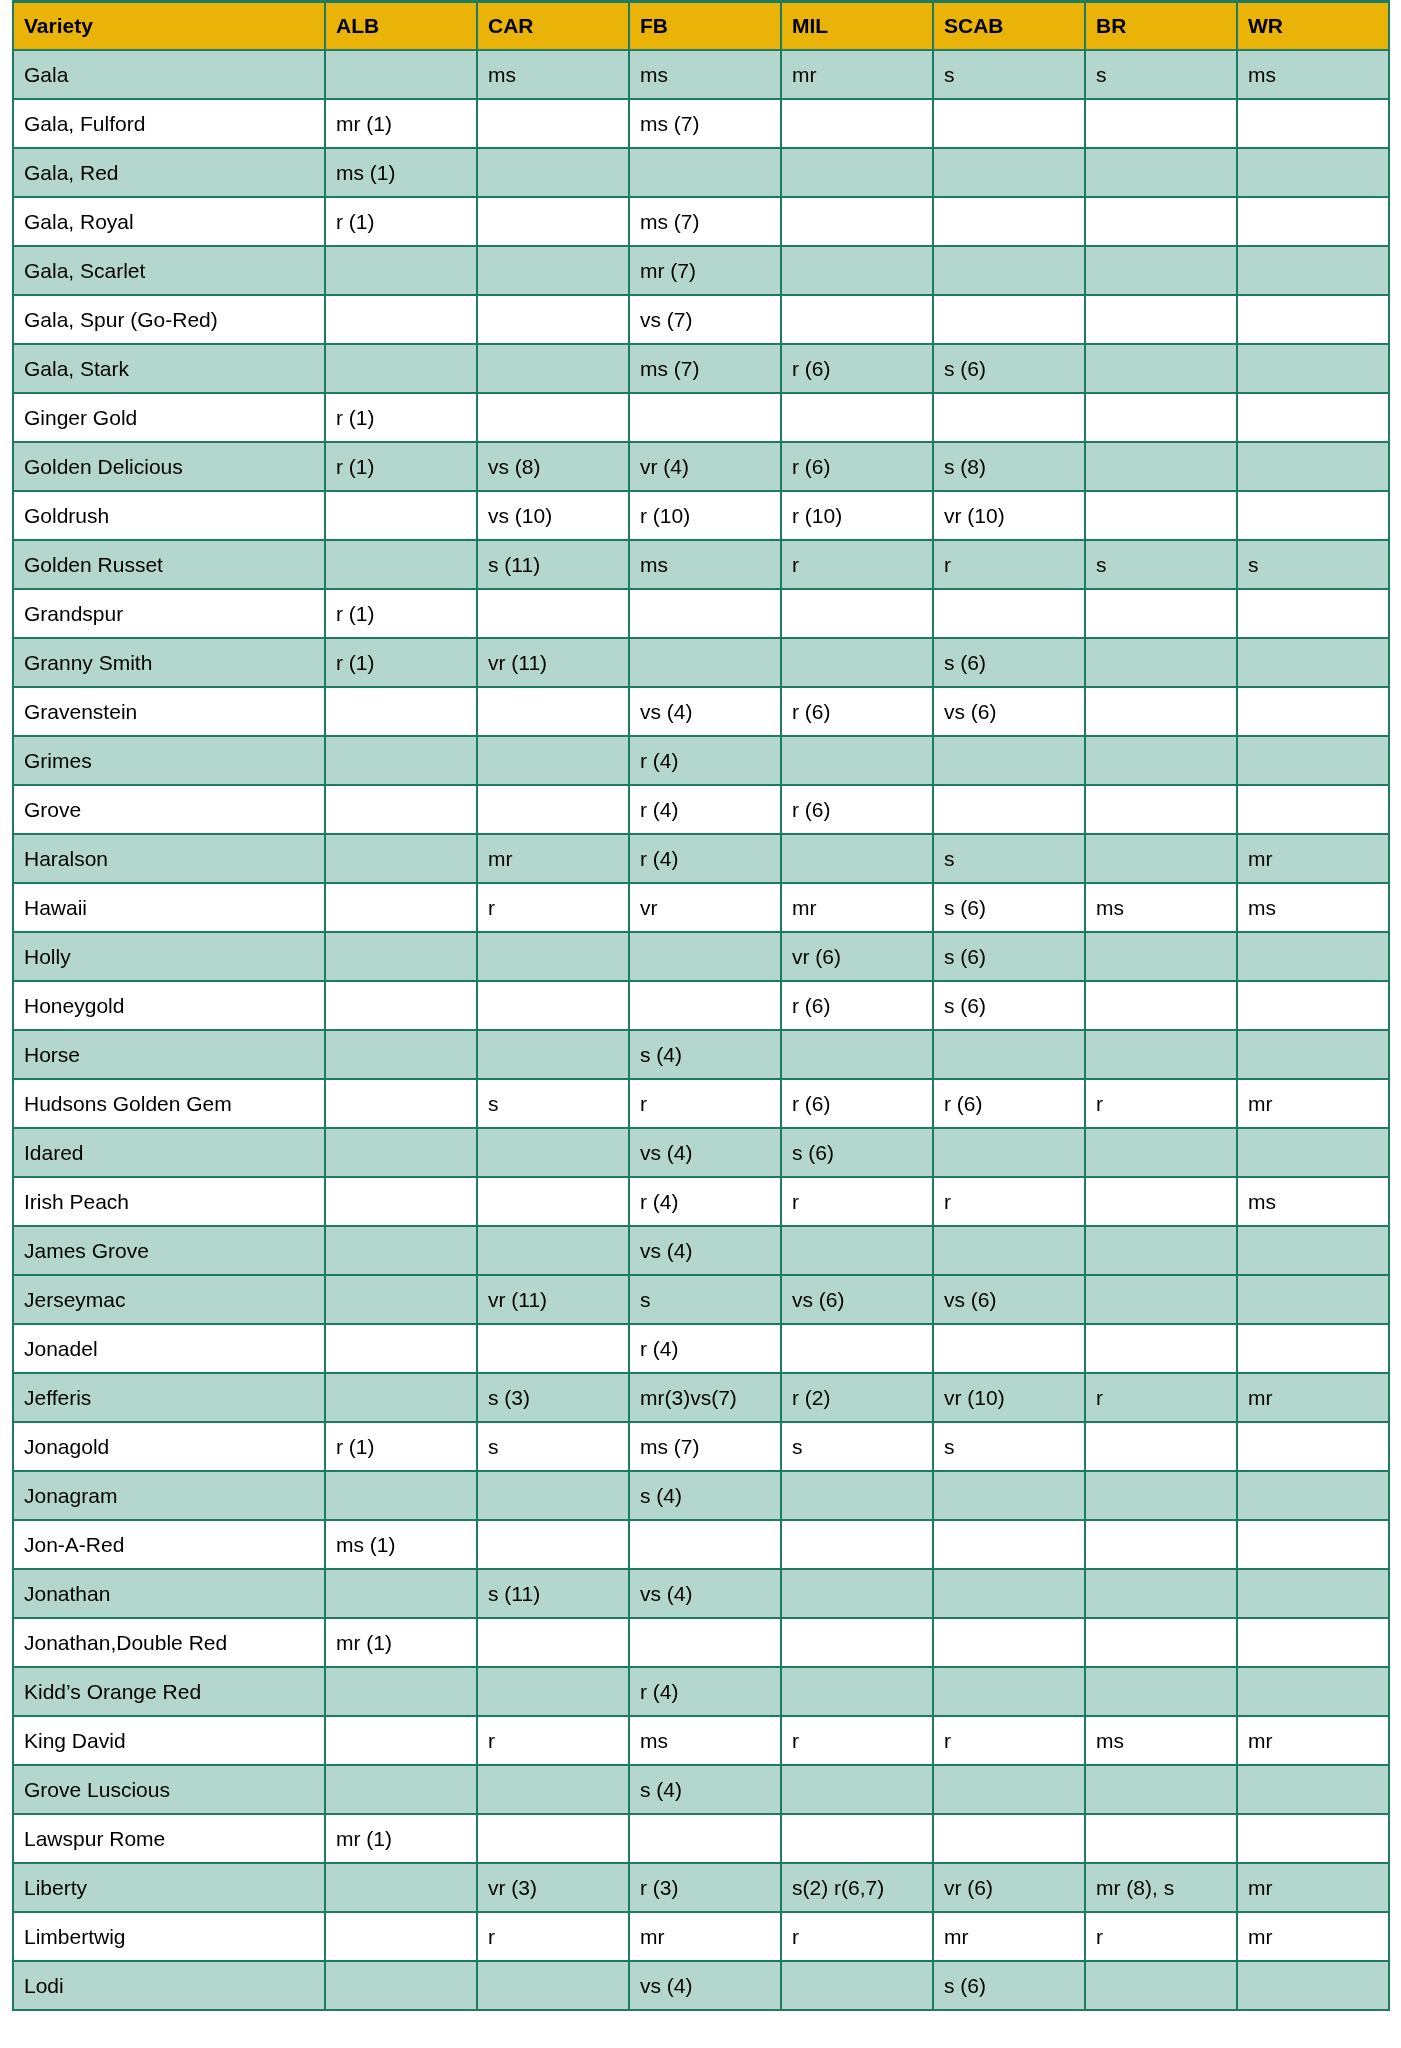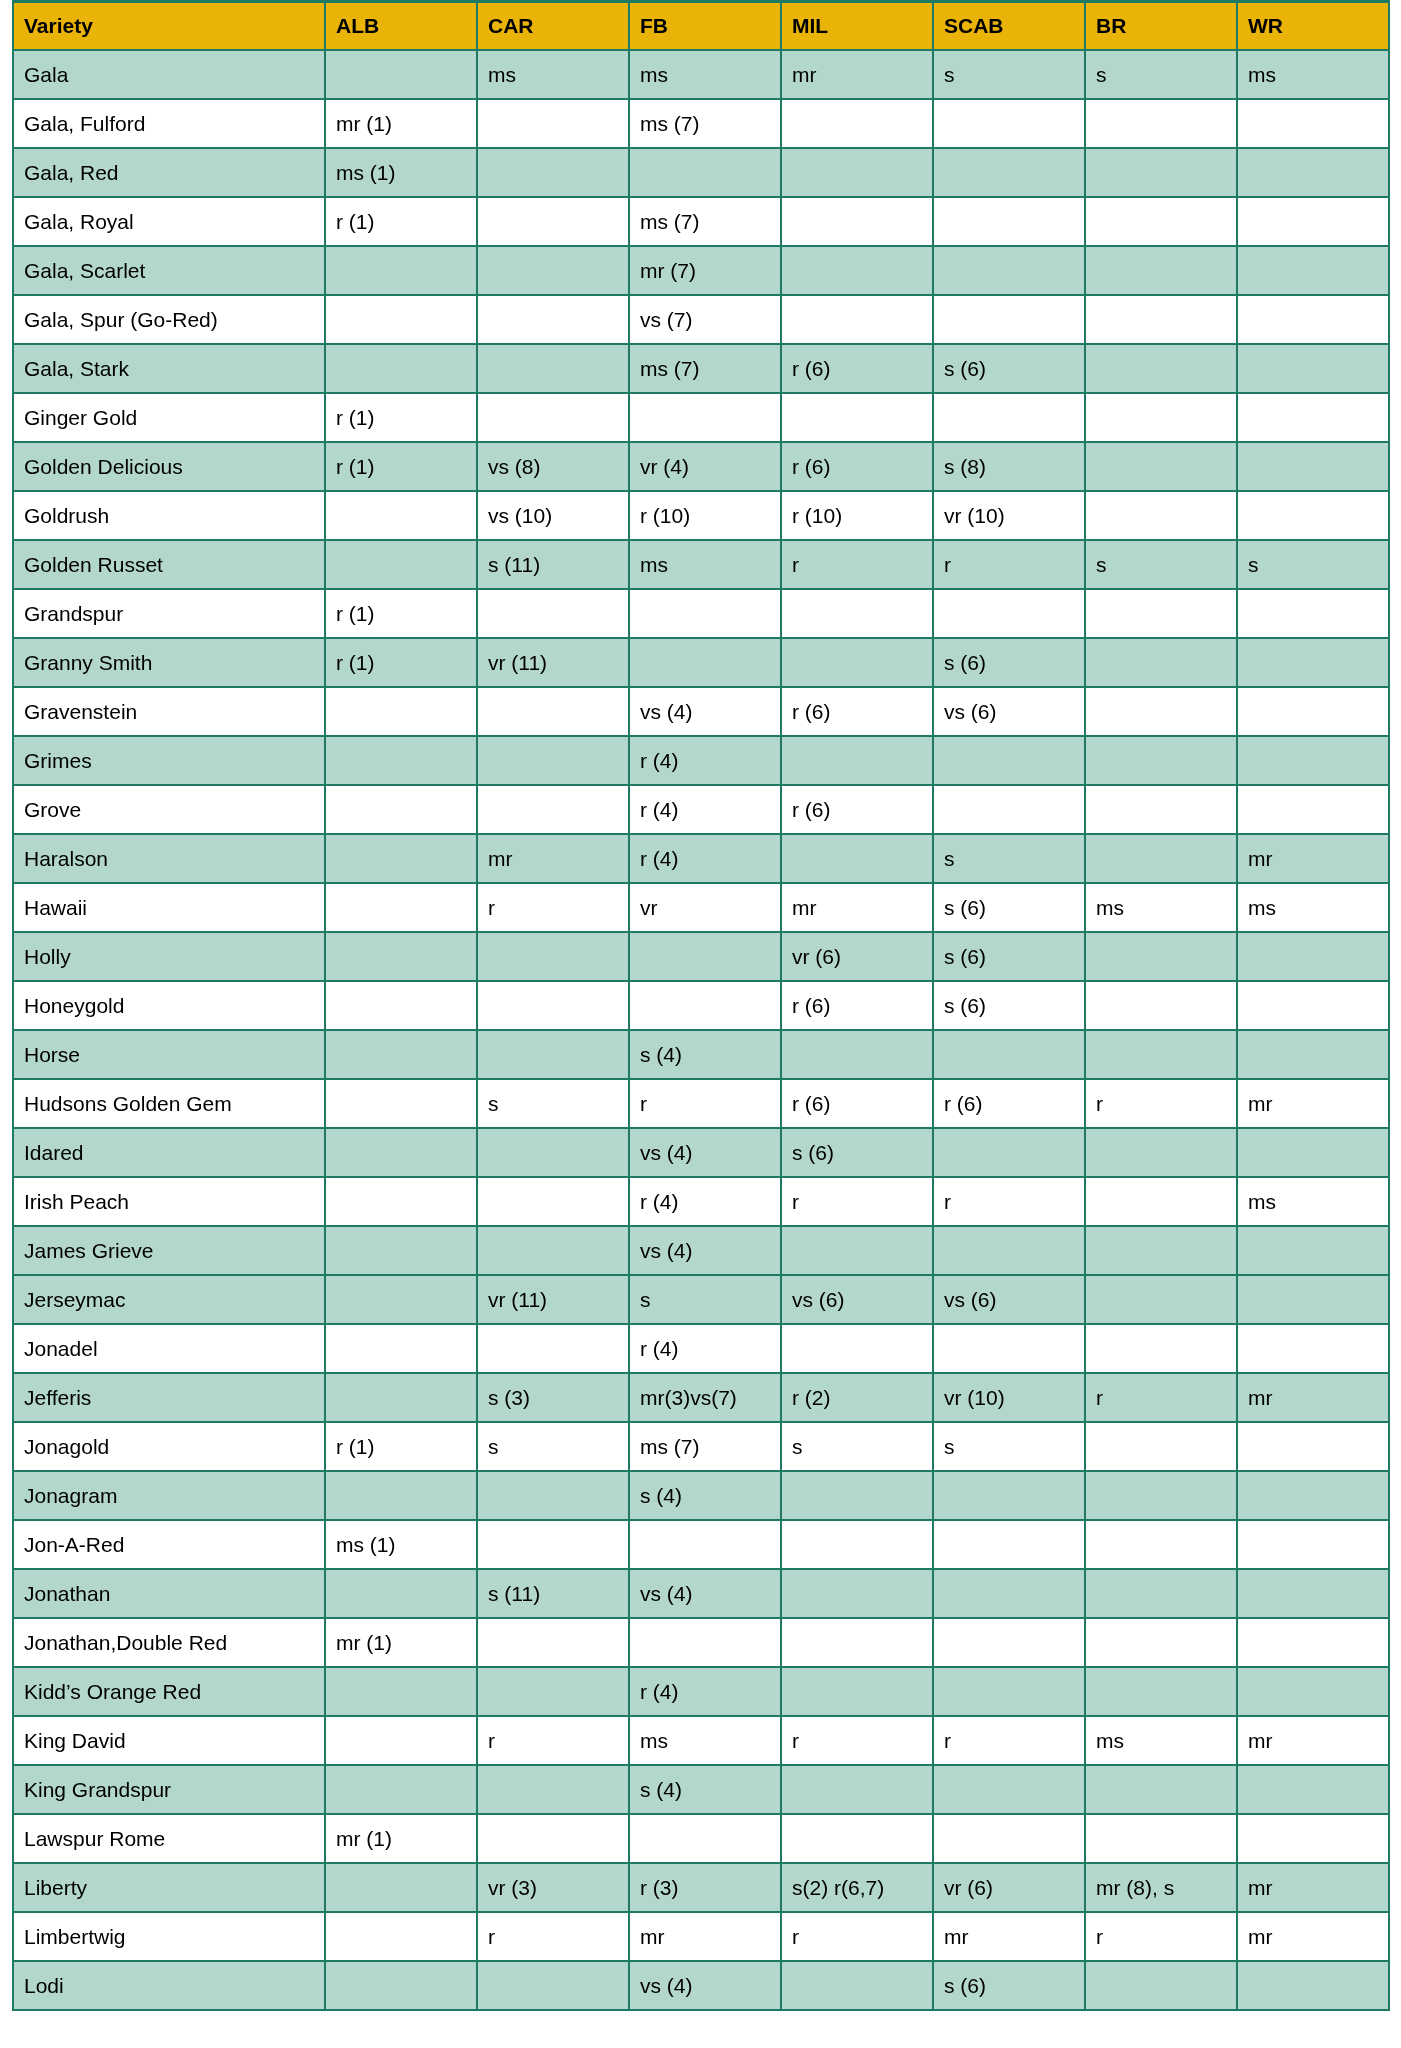--- a/index.html
+++ b/index.html
@@ -314,21 +314,21 @@
           <td>Irish Peach</td>
           <td></td>
           <td></td>
           <td>r (4)</td>
           <td>r</td>
           <td>r</td>
           <td></td>
           <td>ms</td>
         </tr>
         <tr class="shade">
-          <td>James Grieve</td>
+          <td>James Grove</td>
           <td></td>
           <td></td>
           <td>vs (4)</td>
           <td></td>
           <td></td>
           <td></td>
           <td></td>
         </tr>
         <tr class="shade">
           <td>Jerseymac</td>
@@ -424,21 +424,21 @@
           <td>King David</td>
           <td></td>
           <td>r</td>
           <td>ms</td>
           <td>r</td>
           <td>r</td>
           <td>ms</td>
           <td>mr</td>
         </tr>
         <tr class="shade">
-          <td>King Grandspur</td>
+          <td>Grove Luscious</td>
           <td></td>
           <td></td>
           <td>s (4)</td>
           <td></td>
           <td></td>
           <td></td>
           <td></td>
         </tr>
         <tr class="plain">
           <td>Lawspur Rome</td>

